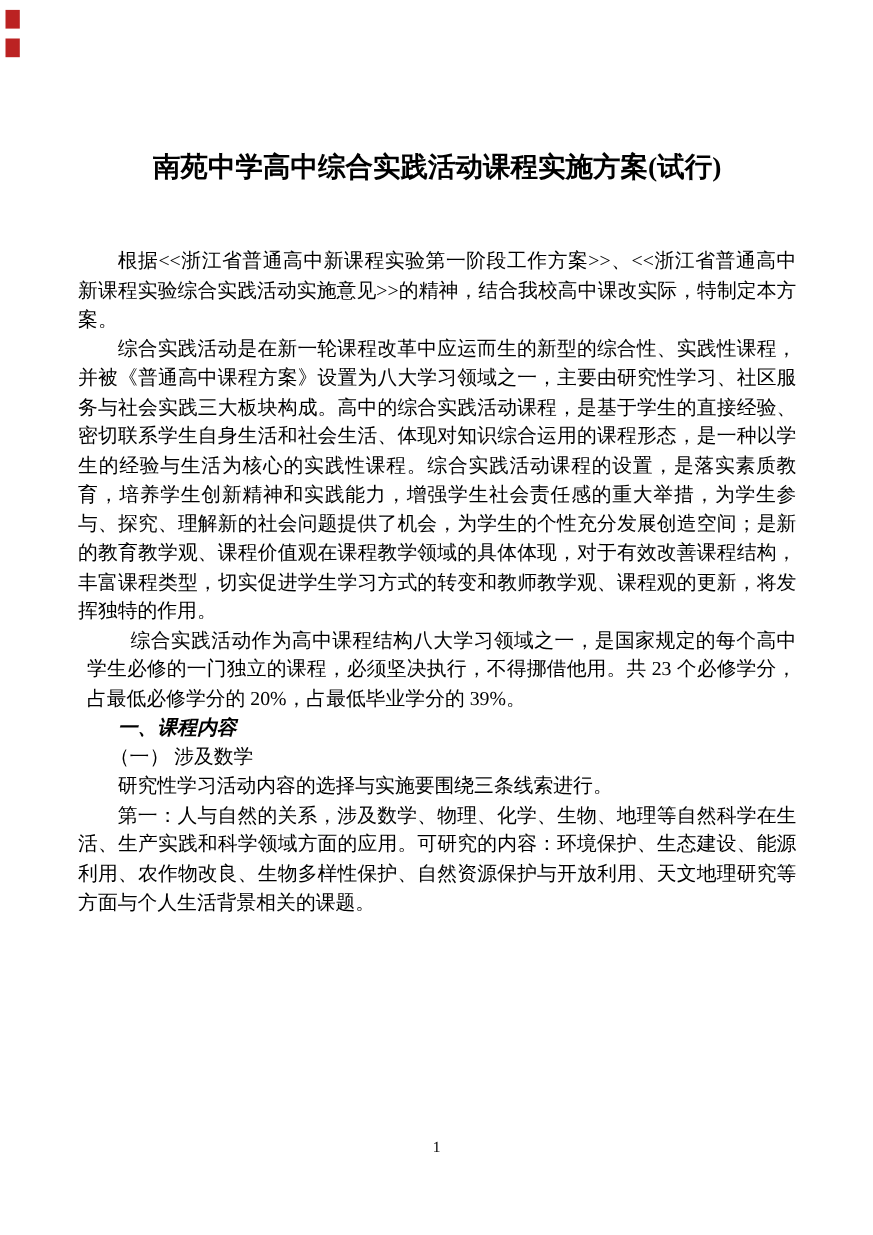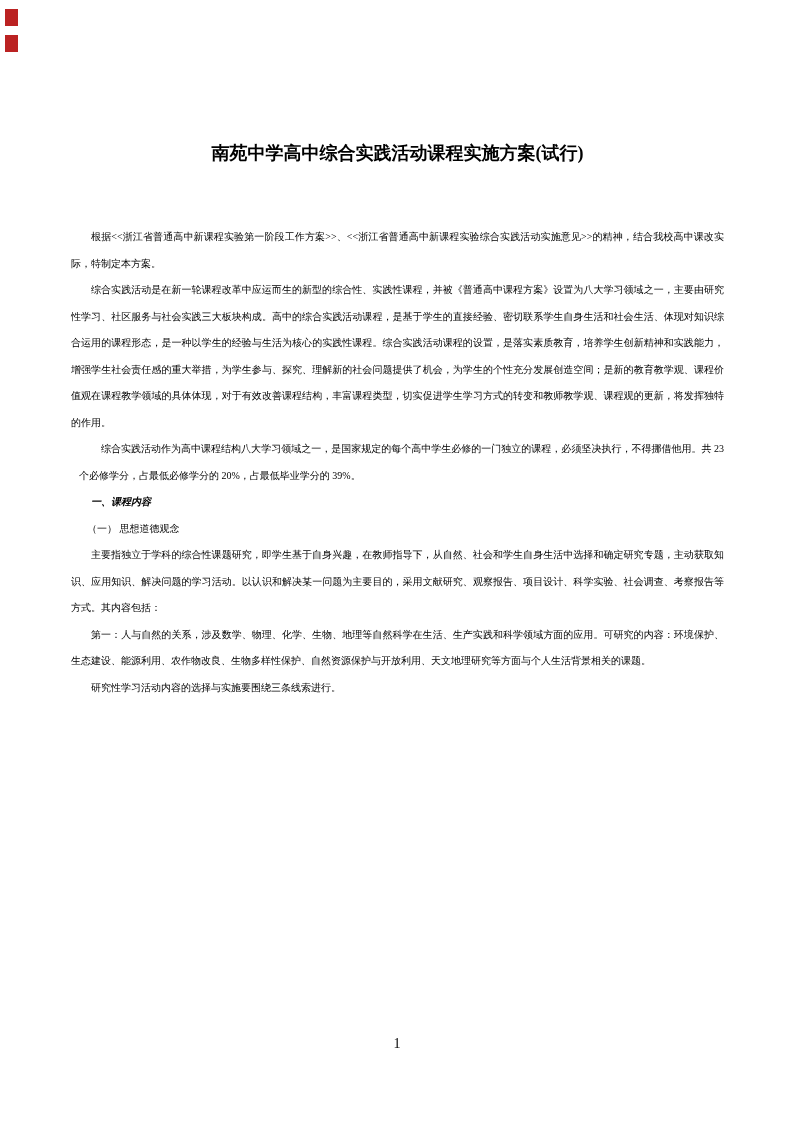--- a/index.html
+++ b/index.html
@@ -25,28 +25,28 @@
   .red-marker.top { left: 5px; top: 9px; }
   .red-marker.bottom { left: 5px; top: 35px; }
   .content {
     position: absolute;
     left: 71px;
     top: 136px;
     width: 653px;
   }
   .doc-title {
     margin: 0 0 54px 0;
-    font-size: 18px;
+    font-size: 25px;
     font-weight: bold;
     line-height: 34px;
     text-align: center;
   }
   .content p {
     margin: 0;
-    font-size: 10px;
+    font-size: 18px;
     line-height: 26.5px;
     text-align: justify;
     text-indent: 2em;
   }
   .content p.quote {
     padding-left: 8px;
     text-indent: 2.2em;
   }
   .content p.heading {
     font-weight: bold;
@@ -77,26 +77,25 @@
     <h1 class="doc-title">南苑中学高中综合实践活动课程实施方案(试行)</h1>
 
     <p class="body">根据&lt;&lt;浙江省普通高中新课程实验第一阶段工作方案&gt;&gt;、&lt;&lt;浙江省普通高中新课程实验综合实践活动实施意见&gt;&gt;的精神，结合我校高中课改实际，特制定本方案。</p>
 
     <p class="body">综合实践活动是在新一轮课程改革中应运而生的新型的综合性、实践性课程，并被《普通高中课程方案》设置为八大学习领域之一，主要由研究性学习、社区服务与社会实践三大板块构成。高中的综合实践活动课程，是基于学生的直接经验、密切联系学生自身生活和社会生活、体现对知识综合运用的课程形态，是一种以学生的经验与生活为核心的实践性课程。综合实践活动课程的设置，是落实素质教育，培养学生创新精神和实践能力，增强学生社会责任感的重大举措，为学生参与、探究、理解新的社会问题提供了机会，为学生的个性充分发展创造空间；是新的教育教学观、课程价值观在课程教学领域的具体体现，对于有效改善课程结构，丰富课程类型，切实促进学生学习方式的转变和教师教学观、课程观的更新，将发挥独特的作用。</p>
 
     <p class="quote">综合实践活动作为高中课程结构八大学习领域之一，是国家规定的每个高中学生必修的一门独立的课程，必须坚决执行，不得挪借他用。共 23 个必修学分，占最低必修学分的 20%，占最低毕业学分的 39%。</p>
 
     <p class="heading">一、课程内容</p>
 
-    <p class="subheading">（一） 思想道德观念</p>
+    <p class="subheading">（一） 涉及数学</p>
 
-    <p class="body">主要指独立于学科的综合性课题研究，即学生基于自身兴趣，在教师指导下，从自然、社会和学生自身生活中选择和确定研究专题，主动获取知识、应用知识、解决问题的学习活动。以认识和解决某一问题为主要目的，采用文献研究、观察报告、项目设计、科学实验、社会调查、考察报告等方式。其内容包括：</p>
+
+    <p class="body">研究性学习活动内容的选择与实施要围绕三条线索进行。</p>
 
     <p class="body">第一：人与自然的关系，涉及数学、物理、化学、生物、地理等自然科学在生活、生产实践和科学领域方面的应用。可研究的内容：环境保护、生态建设、能源利用、农作物改良、生物多样性保护、自然资源保护与开放利用、天文地理研究等方面与个人生活背景相关的课题。</p>
-
-    <p class="body">研究性学习活动内容的选择与实施要围绕三条线索进行。</p>
 
 
   </div>
 
   <div class="page-number">1</div>
 
 </div>
 
 </body></html>

